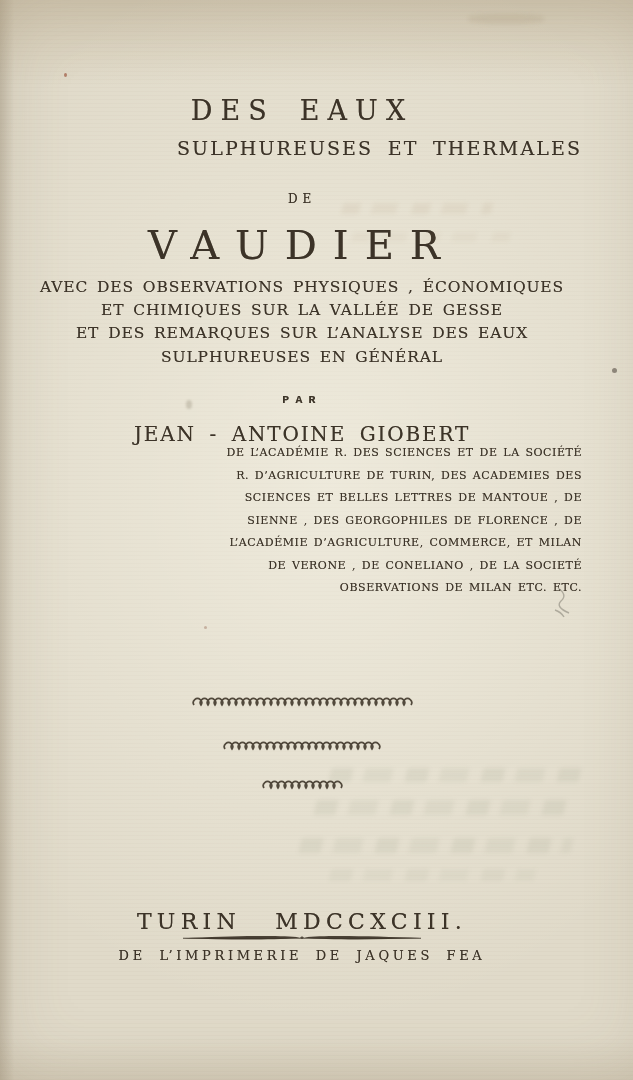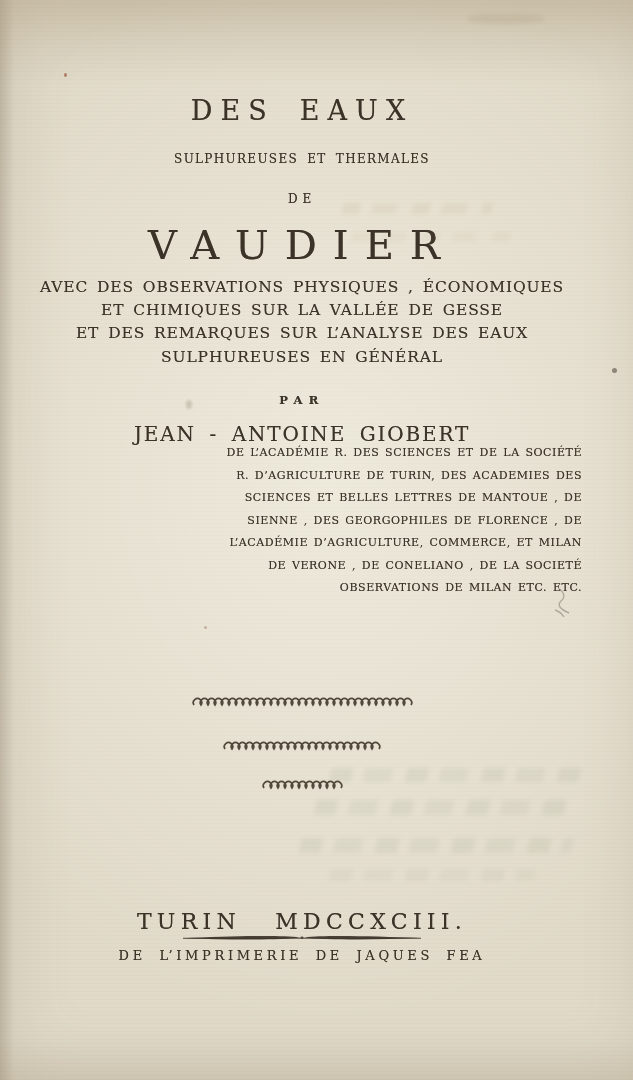--- a/index.html
+++ b/index.html
@@ -14,25 +14,25 @@
       linear-gradient(90deg, rgba(130,116,92,.28), rgba(130,116,92,0) 2.2%),
       linear-gradient(270deg, rgba(130,116,92,.22), rgba(130,116,92,0) 3%),
       repeating-linear-gradient(0deg, rgba(128,112,86,.035) 0 1px, rgba(255,255,255,0) 1px 4px);
     box-shadow: inset 0 0 70px rgba(118,102,76,.20);
     color:#32291e;
     padding-left:19px;
   }
   #col{position:absolute;left:22px;top:0;width:560px;height:100%;text-align:center;}
   .ink{position:absolute;left:0;width:100%;color:#32291e;text-shadow:0 0 .6px rgba(50,41,30,.55);opacity:.94;white-space:nowrap;}
   .t1{top:95px;font-size:27px;letter-spacing:.30em;word-spacing:.30em;}
-  .t2{top:152px;font-size:12px;letter-spacing:.11em;word-spacing:.34em;}
+  .t2{top:137px;font-size:19px;letter-spacing:.11em;word-spacing:.34em;text-align:right;}
   .t3{top:192px;font-size:12px;letter-spacing:.40em;}
   .t4{top:222px;font-size:40px;letter-spacing:.40em;}
   .sub{top:276px;font-size:15.5px;line-height:23.2px;letter-spacing:.055em;word-spacing:.2em;}
-  .par{top:393px;font-size:11.5px;letter-spacing:.55em;font-weight:bold;}
+  .par{top:393px;font-size:11.5px;letter-spacing:.55em;font-weight:bold;font-family:Liberation Mono, monospace;}
   .auth{top:422px;font-size:20px;letter-spacing:.09em;word-spacing:.28em;}
   .affil{top:442px;font-size:11px;line-height:22.5px;letter-spacing:.05em;word-spacing:.16em;text-align:right;}
   .sub div,.affil div{white-space:nowrap;}
   .turin{top:893px;font-size:22px;letter-spacing:.24em;word-spacing:1.0em;margin-top:16px;}
   .printer{top:948px;font-size:13px;letter-spacing:.28em;word-spacing:.45em;}
   .orn{position:absolute;left:0;width:100%;text-align:center;}
   .orn svg{display:inline-block;}
   .o1{top:695px;} .o2{top:739px;} .o3{top:778px;}
   .rule{top:928px;}
   .coil path{fill:none;stroke:#3c3327;stroke-width:1.7;opacity:.88;}

